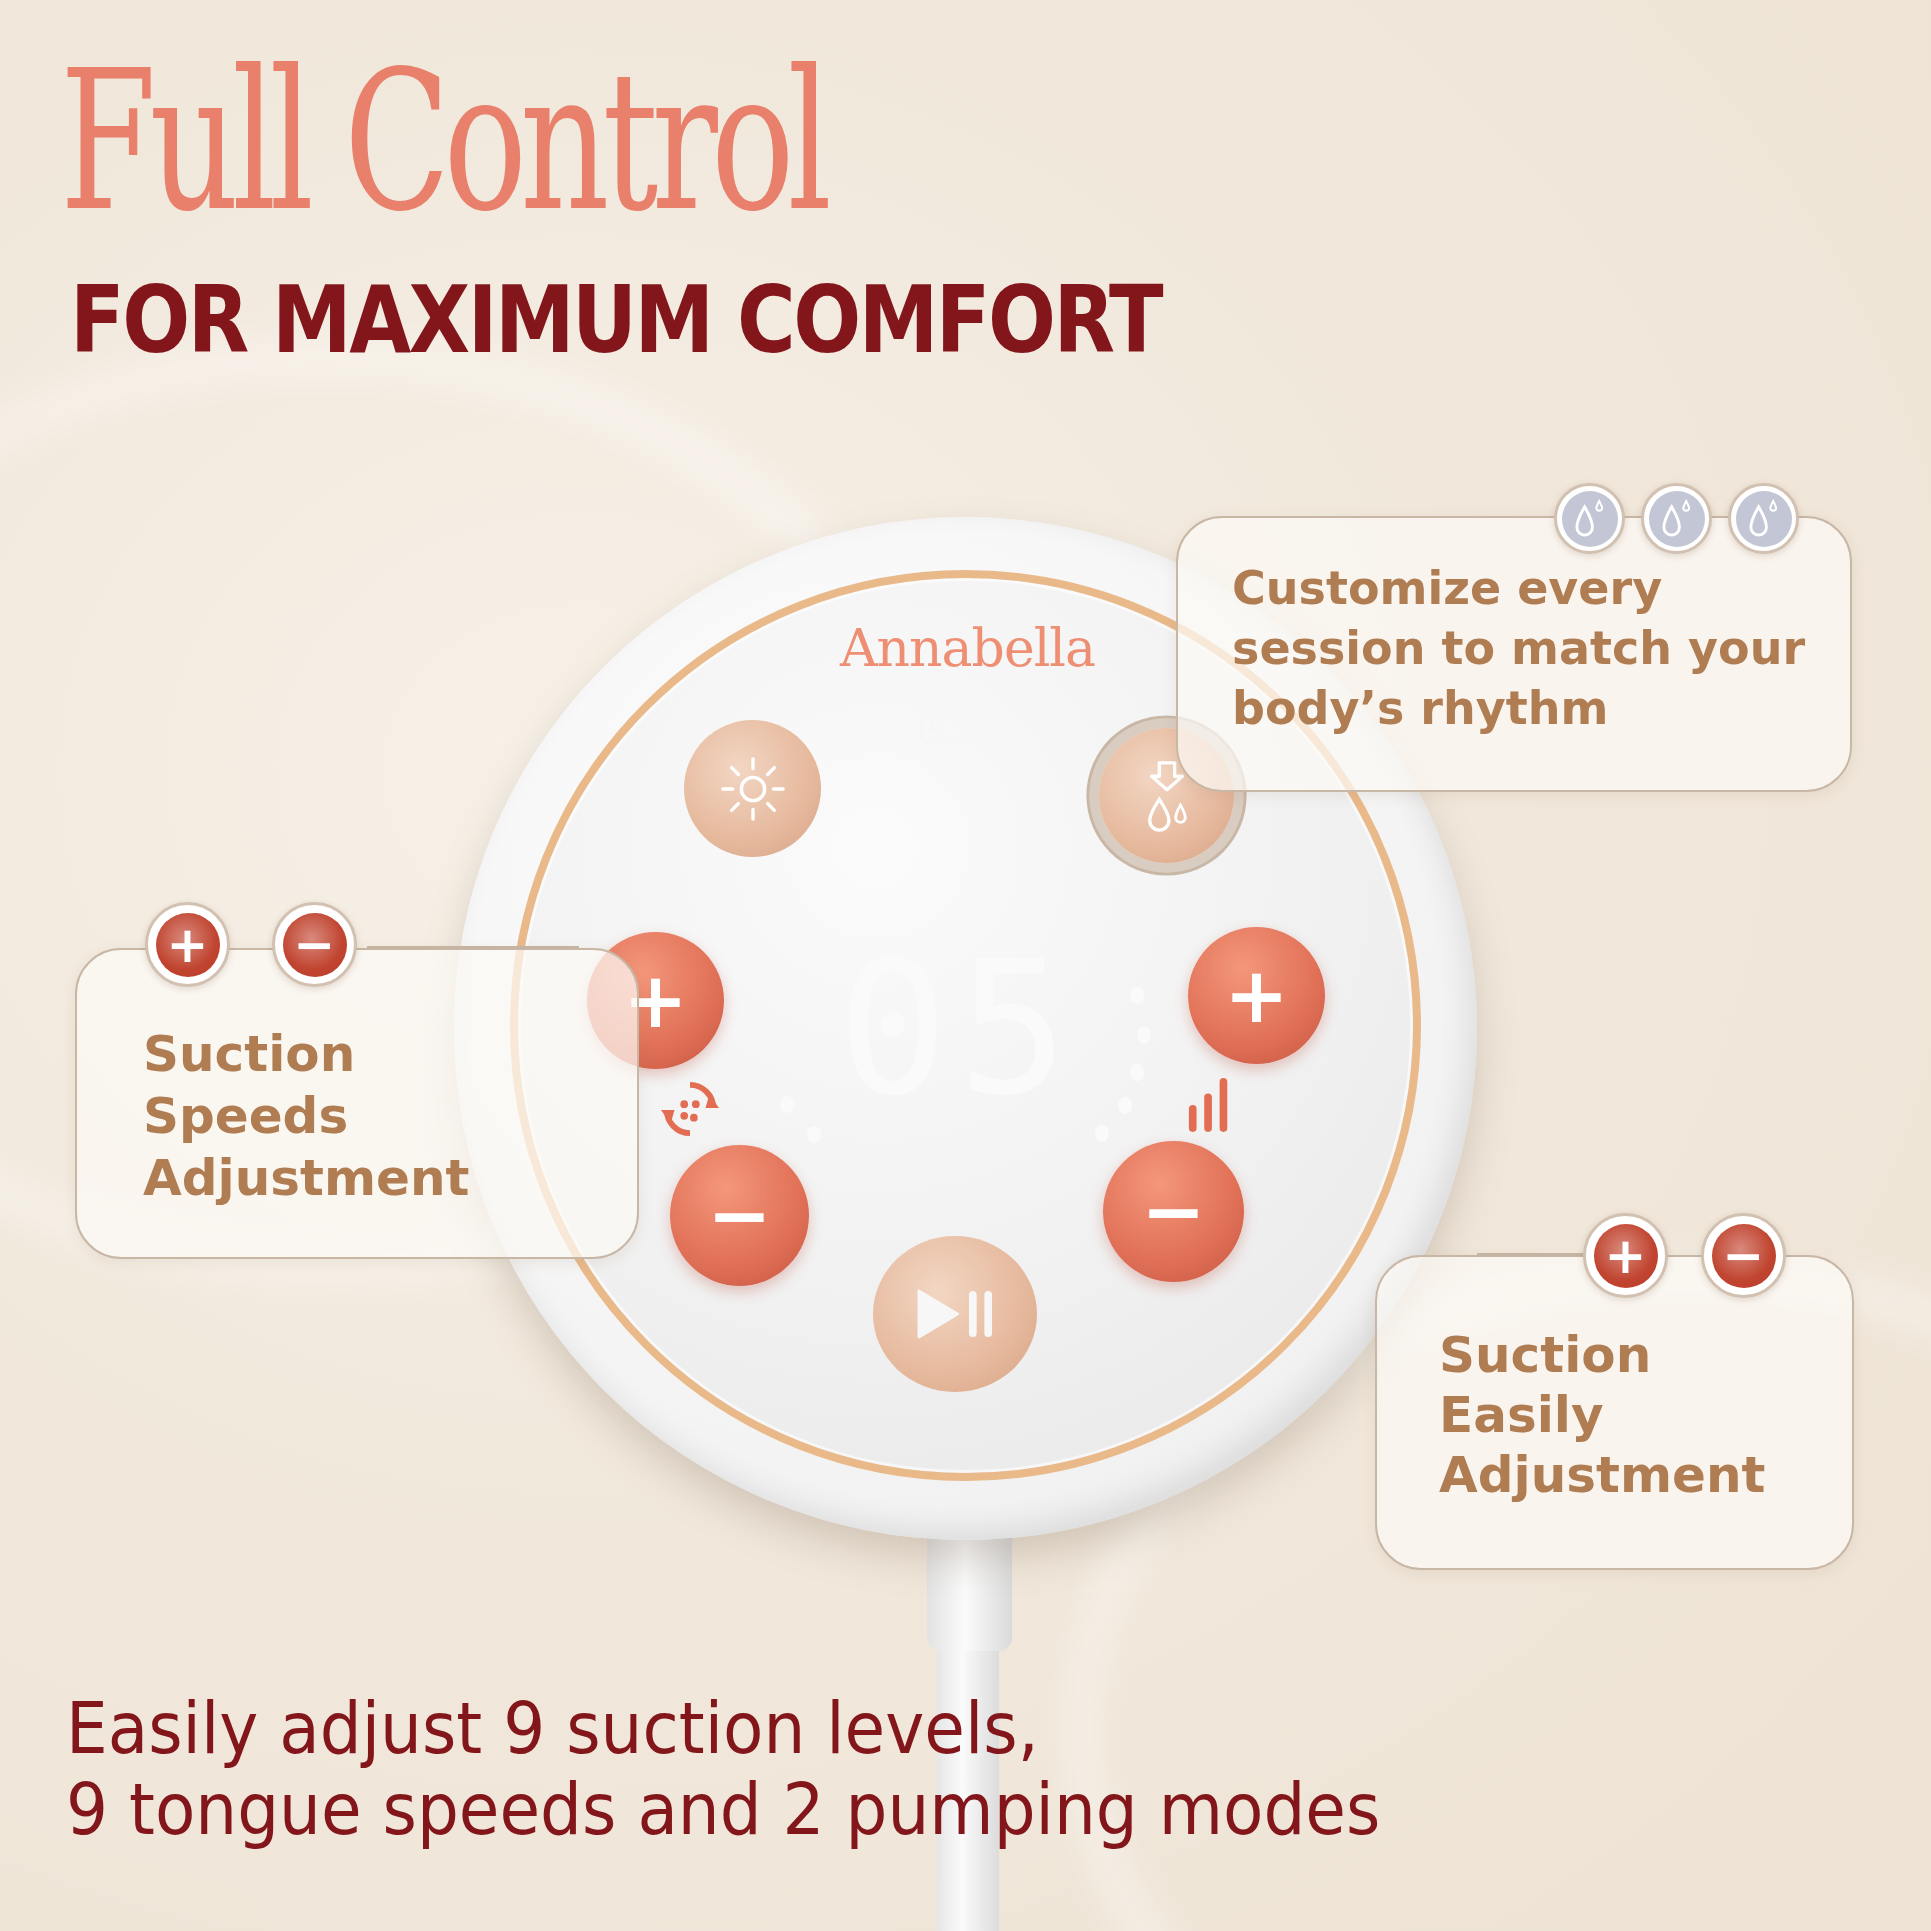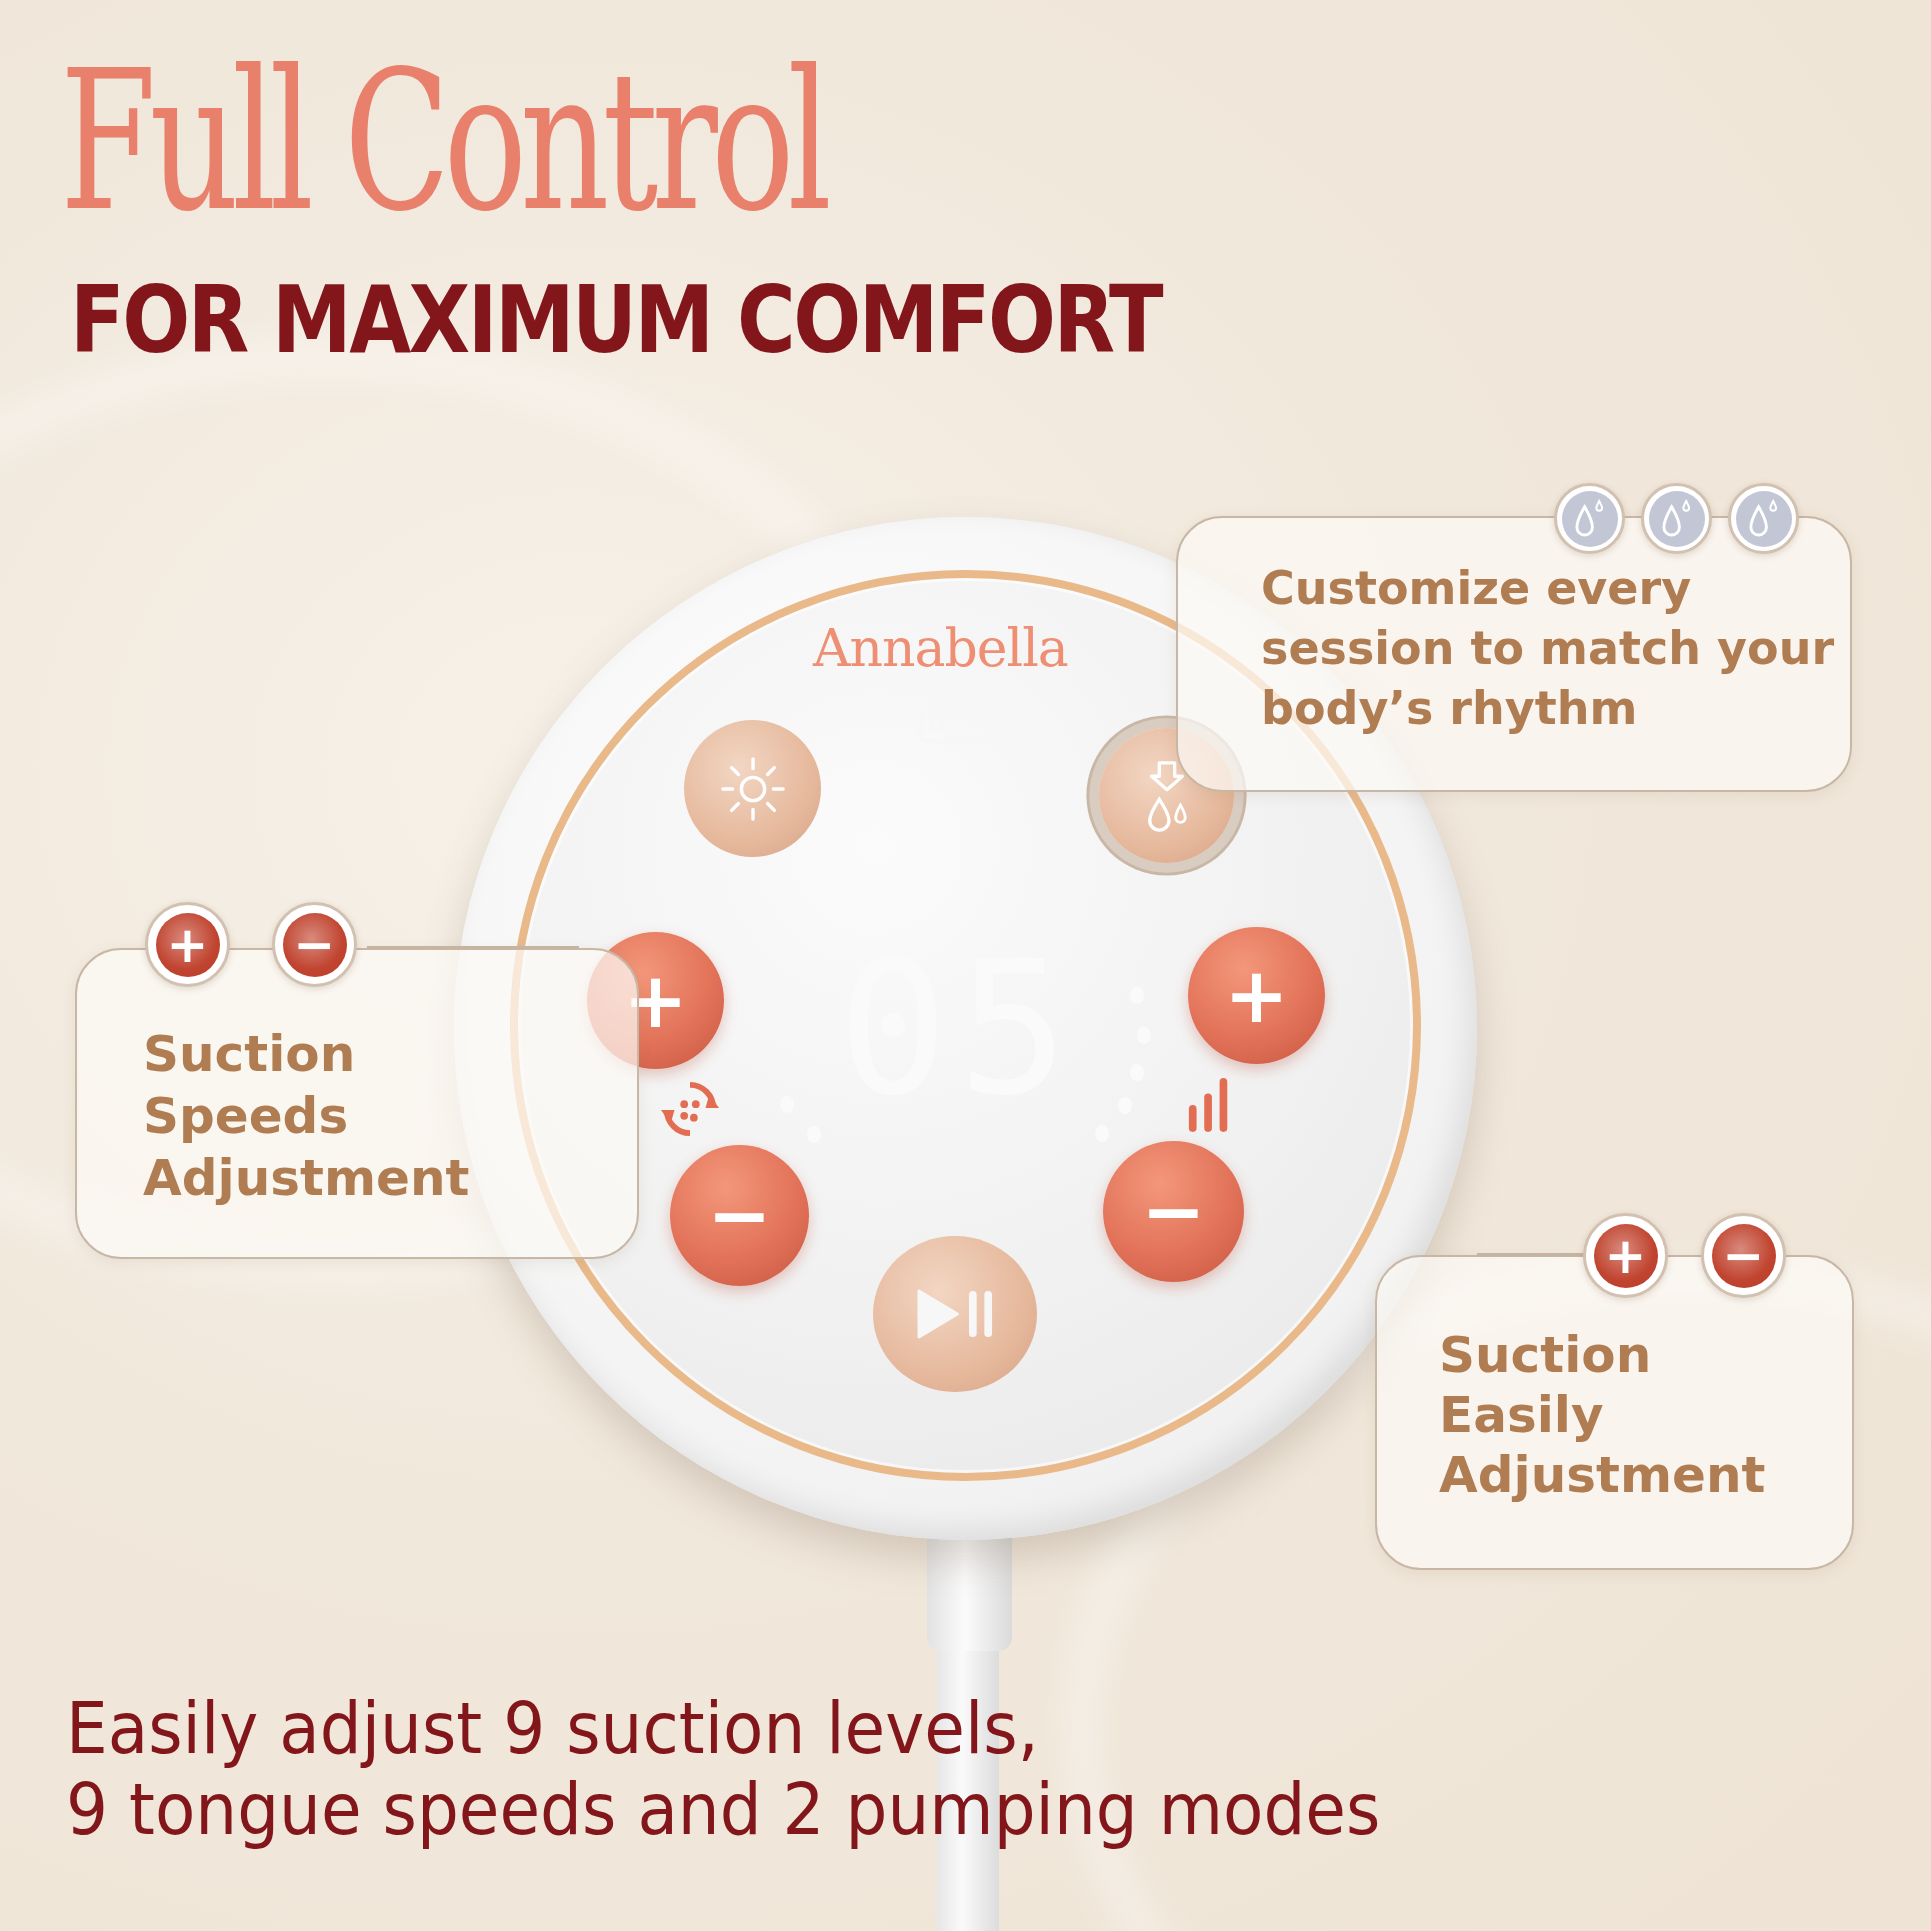--- a/index.html
+++ b/index.html
@@ -61,21 +61,21 @@
     background: radial-gradient(circle at 40% 35%, #ffffff 0%, #f2f2f2 70%, #e0e0e0 100%);
     box-shadow: 0 19.3px 39px rgba(120,100,80,0.25), inset -9.7px -9.7px 29px rgba(0,0,0,0.08);
   }
   .face {
     position:absolute; left:510px; top:570px; width:911px; height:911px; border-radius:50%;
     background: radial-gradient(circle at 40% 30%, #fbfbfb 0%, #f0f0f0 60%, #e6e6e6 100%);
     border:8.7px solid #e9b98a; box-sizing:border-box;
     box-shadow: inset 0 0 0 2.9px rgba(255,255,255,0.6);
   }
   .brand {
-    position:absolute; left:813px; top:618px; width:309px; 
+    position:absolute; left:813px; top:618px; width:309px; text-align:center;
     font-family:"DejaVu Serif", serif; font-size:52px; color:#ee8f74; letter-spacing:-1px;
   }
   .battery {
     position:absolute; left:919px; top:710px; width:73px; height:33px; border:4.8px solid #f7f7f7;
     border-radius:7.7px; box-sizing:border-box;
   }
   .battery::after { content:""; position:absolute; right:-10.6px; top:5.8px; width:5.8px; height:13.5px; background:#f7f7f7; border-radius:1.9px; }
   .battery .bar { position:absolute; top:3.9px; width:5.8px; height:15.4px; background:#f7f7f7; border-radius:2.9px; }
 
   .pbtn { position:absolute; border-radius:50%; display:flex; align-items:center; justify-content:center;
@@ -181,21 +181,21 @@
   <div class="pbtn peach" style="left:873px;top:1236px;width:164px;height:156px;">
     <svg width="81" height="50" viewBox="0 0 84 52">
       <polygon points="4,2 44,26 4,50" fill="#f7f7f7" stroke="#f7f7f7" stroke-width="3" stroke-linejoin="round"></polygon>
       <rect x="56" y="2" width="8" height="48" rx="4" fill="#f7f7f7"></rect>
       <rect x="72" y="2" width="8" height="48" rx="4" fill="#f7f7f7"></rect>
     </svg>
   </div>
 </div>
 
 <div class="callout" style="left:1176px;top:516px;width:672px;height:272px;"></div>
-<p class="callout-text" style="left:1232px;top:558px;font-size:46px;line-height:60px;margin-left:29px;">Customize every
+<p class="callout-text" style="left:1232px;top:558px;font-size:46px;line-height:60px;">Customize every
 session to match your
 body’s rhythm</p>
 <div class="mini-btn drop-btn" style="left:1554px;top:483px;width:71px;height:71px;">
   <div class="inner" style="width:56px;height:56px;">
     <svg width="33" height="39" viewBox="0 0 34 40">
         <path d="M12 8 C5 20 4 26 4 29 A8 8 0 0 0 20 29 C20 26 19 20 12 8 Z" fill="none" stroke="#fff" stroke-width="3"></path>
         <path d="M27 2 C25 6 24 8 24 9 A3 3 0 0 0 30 9 C30 8 29 6 27 2 Z" fill="none" stroke="#fff" stroke-width="2"></path>
       </svg>
   </div>
 </div>

